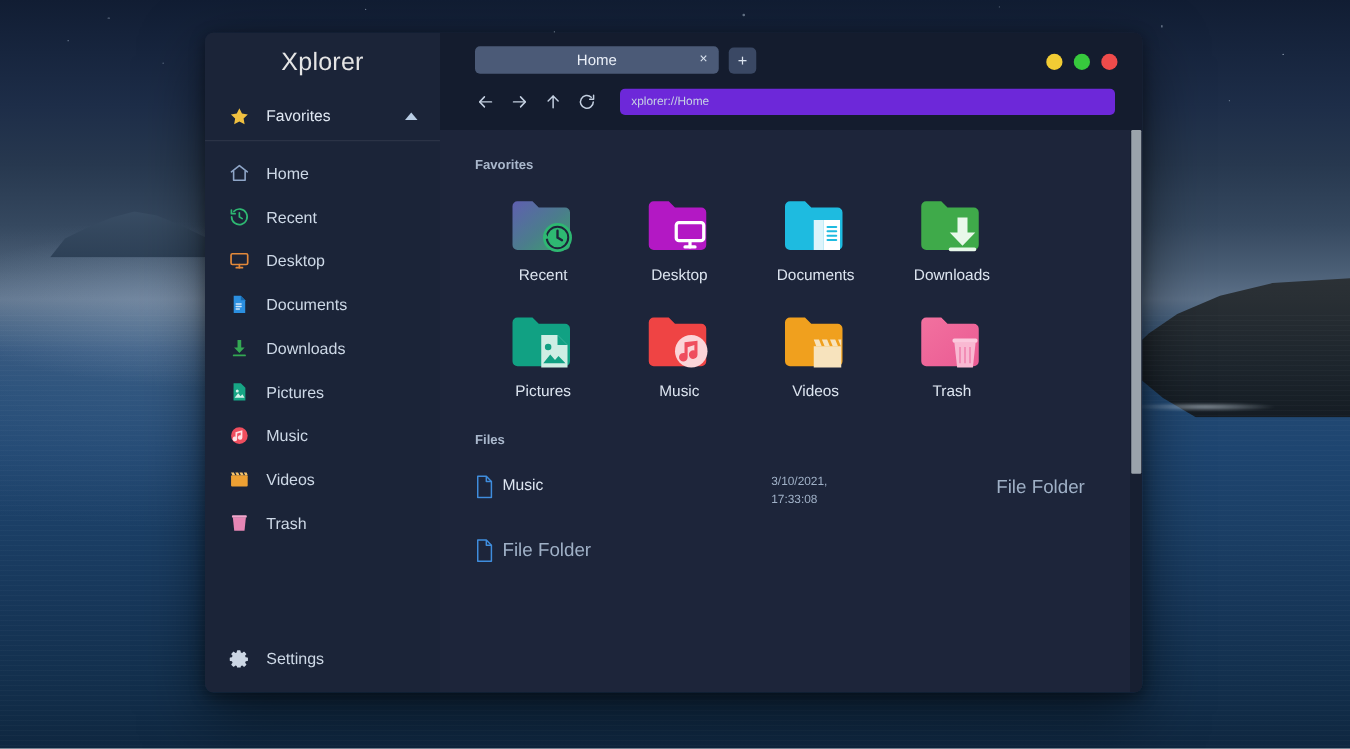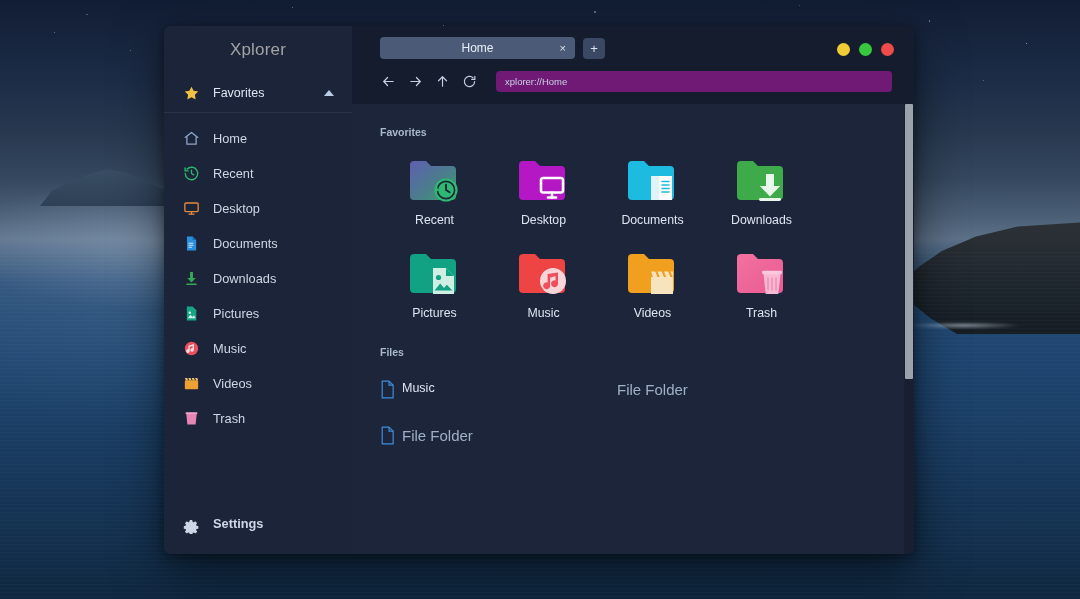--- a/index.html
+++ b/index.html
@@ -82,21 +82,21 @@
   
   #sidebar {
     width: 188px; flex: 0 0 188px;
     background: #1b2438;
     display: flex; flex-direction: column;
     position: relative;
   }
   #app-title {
     height: 48px;
     display:flex; align-items:center; justify-content:center;
-    color:#a3a3a3; font-size:17px; letter-spacing:.2px;
+    color:#e5e5e5; font-size:20px; letter-spacing:.2px;
   }
   #fav-header {
     display:flex; align-items:center;
     padding: 10px 18px 10px 18px;
     gap: 13px;
     border-bottom: 1px solid rgba(255,255,255,.07);
     margin: 0 0 6px 0;
   }
   #fav-header .fav-label{ color:#dfe7f2; font-size:12.5px; flex:1; }
   .tri-up{
@@ -106,23 +106,23 @@
   .nav-list{ list-style:none; padding: 2px 0 0 0; }
   .nav-item{
     display:flex; align-items:center; gap:13px;
     padding: 8.5px 18px;
     color:#cdd8e6; font-size:12.8px; cursor:pointer;
   }
   .nav-ico{ width:18px; height:18px; flex:0 0 18px; display:flex; align-items:center; justify-content:center; }
   .nav-ico svg{ display:block; }
   #settings-row{
     margin-top:auto;
-    display:flex; align-items:flex-start; gap:13px;
+    display:flex; align-items:flex-end; gap:13px;
     padding: 12px 18px 20px 18px;
-    color:#cdd8e6; font-size:12.8px; cursor:pointer;font-weight:bold;
+    color:#cdd8e6; font-size:12.8px; cursor:pointer;
   }
 
   
   #main { flex:1; display:flex; flex-direction:column; background:#1d253a; min-width:0; position:relative;}
   #topbar{ background:#141c2e; padding: 8px 0 12px 0; }
   #tabrow{ display:flex; align-items:center; gap:8px; padding: 3px 0 0 28px; }
   #tab{
     width:195px; height:22px;
     background:#4b5a77; border-radius:4px;
     display:flex; align-items:center; justify-content:center;
@@ -134,21 +134,21 @@
     color:#dbe3ef; font-size:11px; line-height:1; cursor:pointer;
   }
   #newtab{
     width:22px;height:21px; background:#3a4864; border-radius:4px;
     display:flex;align-items:center;justify-content:center;
     color:#dbe3ef; font-size:13px; cursor:pointer;
   }
   #navrow{ display:flex; align-items:center; gap:11px; padding: 12px 22px 0 28px; }
   .nav-btn{ width:16px;height:16px; display:flex;align-items:center;justify-content:center; cursor:pointer; color:#c3cfe0;}
   #addressbar{
-    flex:1; height:21px; background:#701a75; border-radius:4px;
+    flex:1; height:21px; background:#6d28d9; border-radius:4px;
     display:flex; align-items:center; padding: 0 9px;
     color:#c7d2e4; font-size:9.5px; cursor:text; margin-left: 8px;
   }
   #wincontrols{ position:absolute; right:20px; top:17px; display:flex; gap:9px; }
   .wc{ width:13px;height:13px;border-radius:50%; cursor:pointer; }
   .wc.y{ background:#f2cc34; }
   .wc.g{ background:#37c93d; }
   .wc.r{ background:#ef4b4b; }
 
   
@@ -507,20 +507,22 @@
         <div class="section-title" id="files-title">Files</div>
 
         <div class="file-row">
           <span class="fr-icon">
             <svg width="15" height="19" viewBox="0 0 24 30" fill="none" stroke="#3f8ddd" stroke-width="1.9" stroke-linejoin="round">
                 <path d="M3.5 1.5h11l6.5 6.5v20.5h-17.5z"></path>
                 <path d="M14.5 1.5V8H21"></path>
               </svg>
           </span>
           <span class="fr-name">Music</span>
+          <span class="fr-date" style="white-space:pre-line">3/10/2021,
+17:33:08</span>
           <span class="fr-type">File Folder</span>
         </div>
 
         <div class="file-row">
           <span class="fr-icon">
             <svg width="15" height="19" viewBox="0 0 24 30" fill="none" stroke="#3f8ddd" stroke-width="1.9" stroke-linejoin="round">
                 <path d="M3.5 1.5h11l6.5 6.5v20.5h-17.5z"></path>
                 <path d="M14.5 1.5V8H21"></path>
               </svg>
           </span>

